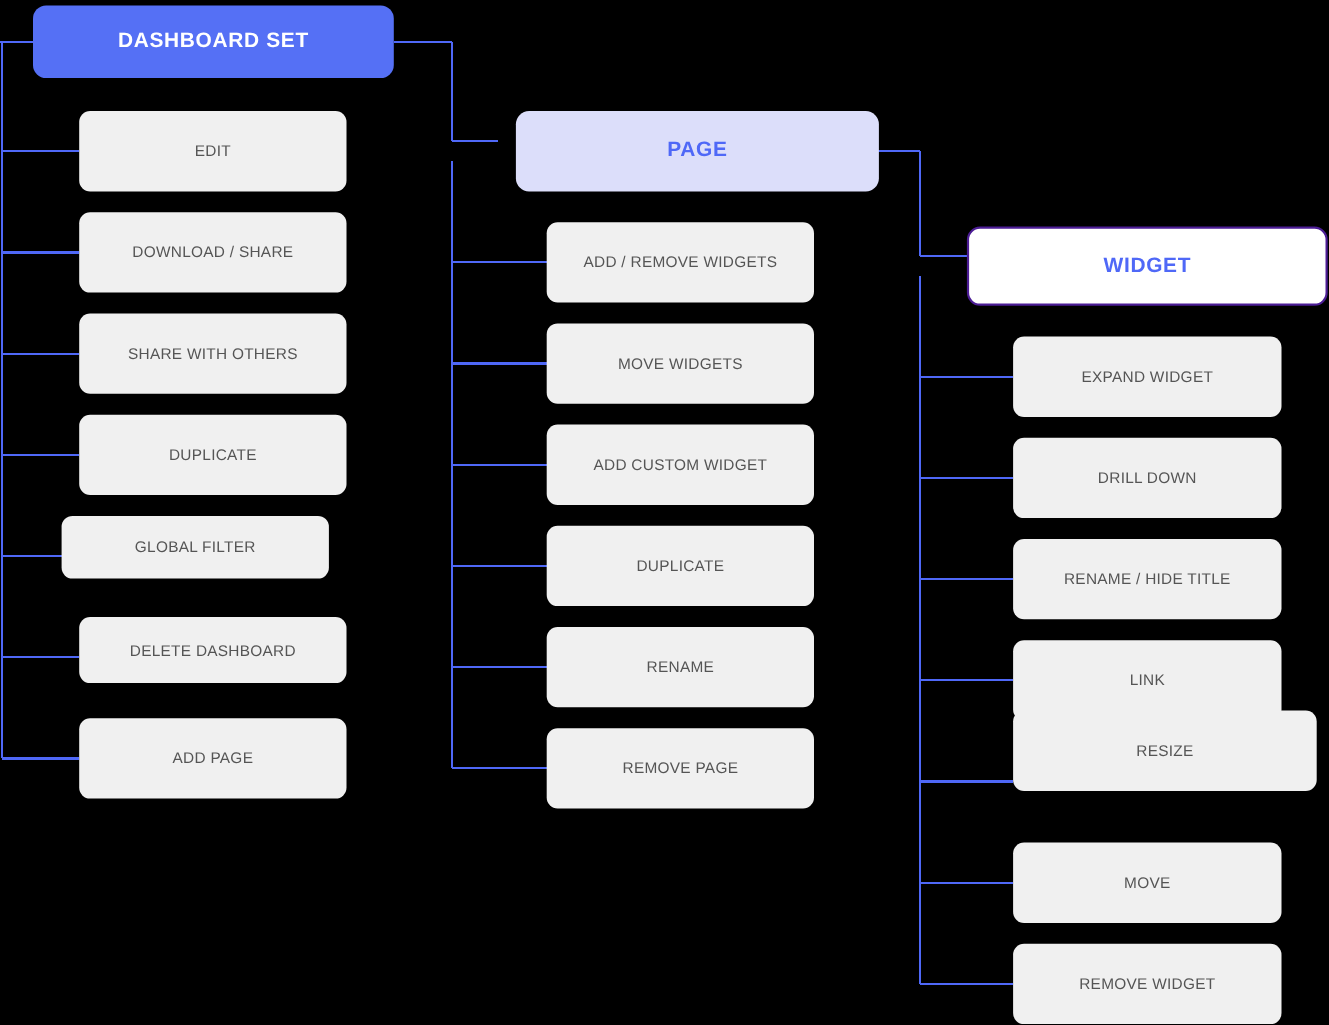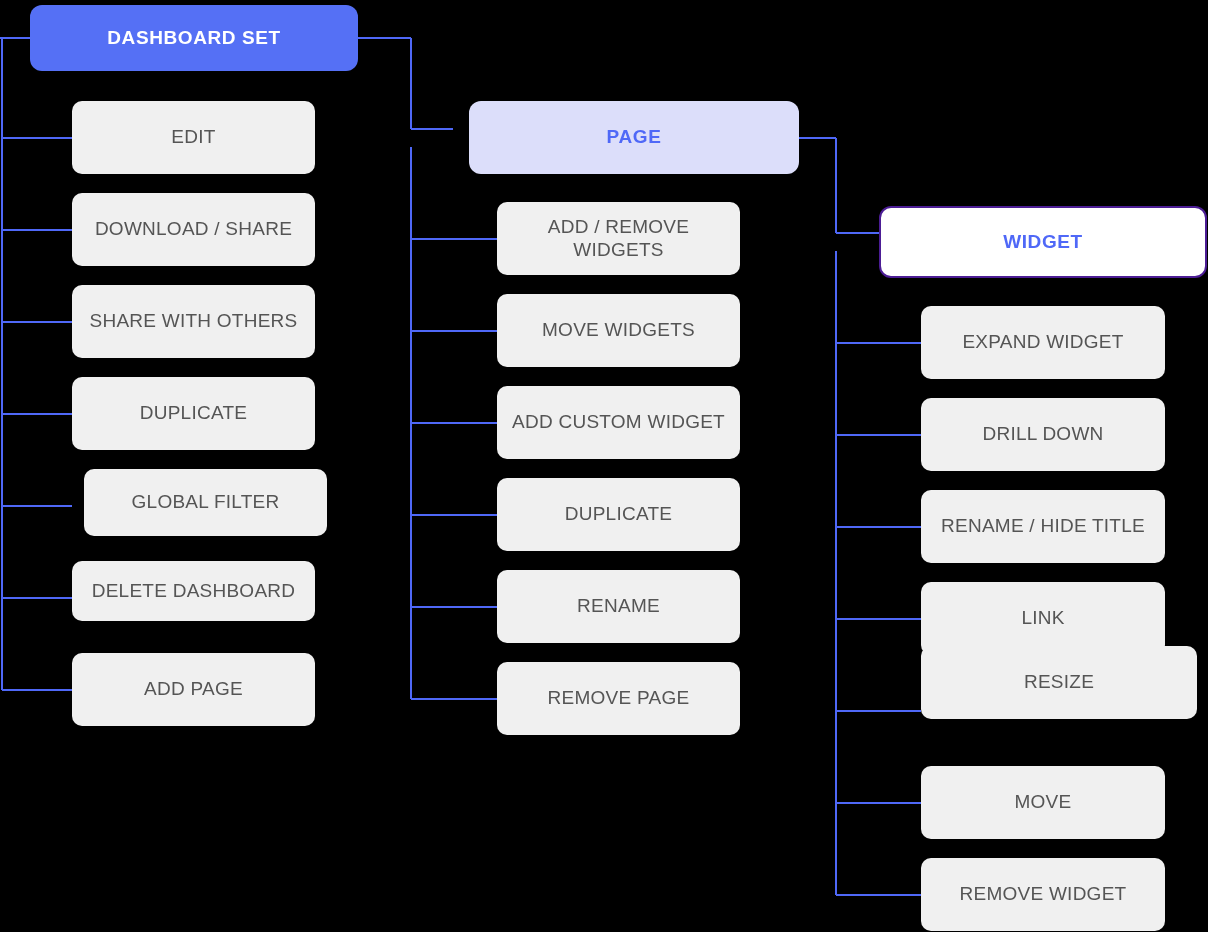--- a/index.html
+++ b/index.html
@@ -17,21 +17,21 @@
     border-radius:10px;line-height:1.18;
   }
   .root{
     font-weight:700;letter-spacing:.6px;font-size:19px;border-radius:12px;
   }
   .root.filled{background:#5570F5;color:#FFFFFF;}
   .root.soft{background:#DCDEFA;color:#4F68F7;}
   .root.outline{background:#FFFFFF;color:#4F68F7;border:2px solid #4c1d95;}
 
   .leaf{
-    background:#F0F0F0;color:#555555;font-size:19px;font-weight:400;
+    background:#F0F0F0;color:#555555;font-size:14px;font-weight:400;
     letter-spacing:.25px;padding:4px 14px;
   }
 </style>
 </head>
 <body>
 
 <div id="stage">
   <svg id="wires" viewBox="0 0 1208 932">
       <line x1="2" y1="38" x2="2" y2="689.5" stroke="#4F68F7" stroke-width="2" shape-rendering="crispEdges"></line>
       <line x1="2" y1="137.5" x2="72" y2="137.5" stroke="#4F68F7" stroke-width="2" shape-rendering="crispEdges"></line>
@@ -63,21 +63,21 @@
       <line x1="836" y1="710.5" x2="921" y2="710.5" stroke="#4F68F7" stroke-width="2" shape-rendering="crispEdges"></line>
       <line x1="836" y1="802.5" x2="921" y2="802.5" stroke="#4F68F7" stroke-width="2" shape-rendering="crispEdges"></line>
       <line x1="836" y1="894.5" x2="921" y2="894.5" stroke="#4F68F7" stroke-width="2" shape-rendering="crispEdges"></line>
     </svg>
   <div id="nodes">
       <div class="node root filled" style="left: 30px; top: 5px; width: 328px; height: 66px;">DASHBOARD SET</div>
       <div class="node leaf" style="left: 72px; top: 101px; width: 243px; height: 73px;">EDIT</div>
       <div class="node leaf" style="left: 72px; top: 193px; width: 243px; height: 73px;">DOWNLOAD / SHARE</div>
       <div class="node leaf" style="left: 72px; top: 285px; width: 243px; height: 73px;">SHARE WITH OTHERS</div>
       <div class="node leaf" style="left: 72px; top: 377px; width: 243px; height: 73px;">DUPLICATE</div>
-      <div class="node leaf" style="left: 84px; top: 469px; width: 243px; height: 67px;">GLOBAL FILTER</div>
+      <div class="node leaf" style="left: 56px; top: 469px; width: 243px; height: 57px;">GLOBAL FILTER</div>
       <div class="node leaf" style="left: 72px; top: 561px; width: 243px; height: 60px;">DELETE DASHBOARD</div>
       <div class="node leaf" style="left: 72px; top: 653px; width: 243px; height: 73px;">ADD PAGE</div>
       <div class="node root soft" style="left: 453px; top: 101px; width: 330px; height: 73px; margin-left: 16px;">PAGE</div>
       <div class="node leaf" style="left: 497px; top: 202px; width: 243px; height: 73px;">ADD / REMOVE WIDGETS</div>
       <div class="node leaf" style="left: 497px; top: 294px; width: 243px; height: 73px;">MOVE WIDGETS</div>
       <div class="node leaf" style="left: 497px; top: 386px; width: 243px; height: 73px;">ADD CUSTOM WIDGET</div>
       <div class="node leaf" style="left: 497px; top: 478px; width: 243px; height: 73px;">DUPLICATE</div>
       <div class="node leaf" style="left: 497px; top: 570px; width: 243px; height: 73px;">RENAME</div>
       <div class="node leaf" style="left: 497px; top: 662px; width: 243px; height: 73px;">REMOVE PAGE</div>
       <div class="node root outline" style="left: 879px; top: 206px; width: 328px; height: 72px;">WIDGET</div>

